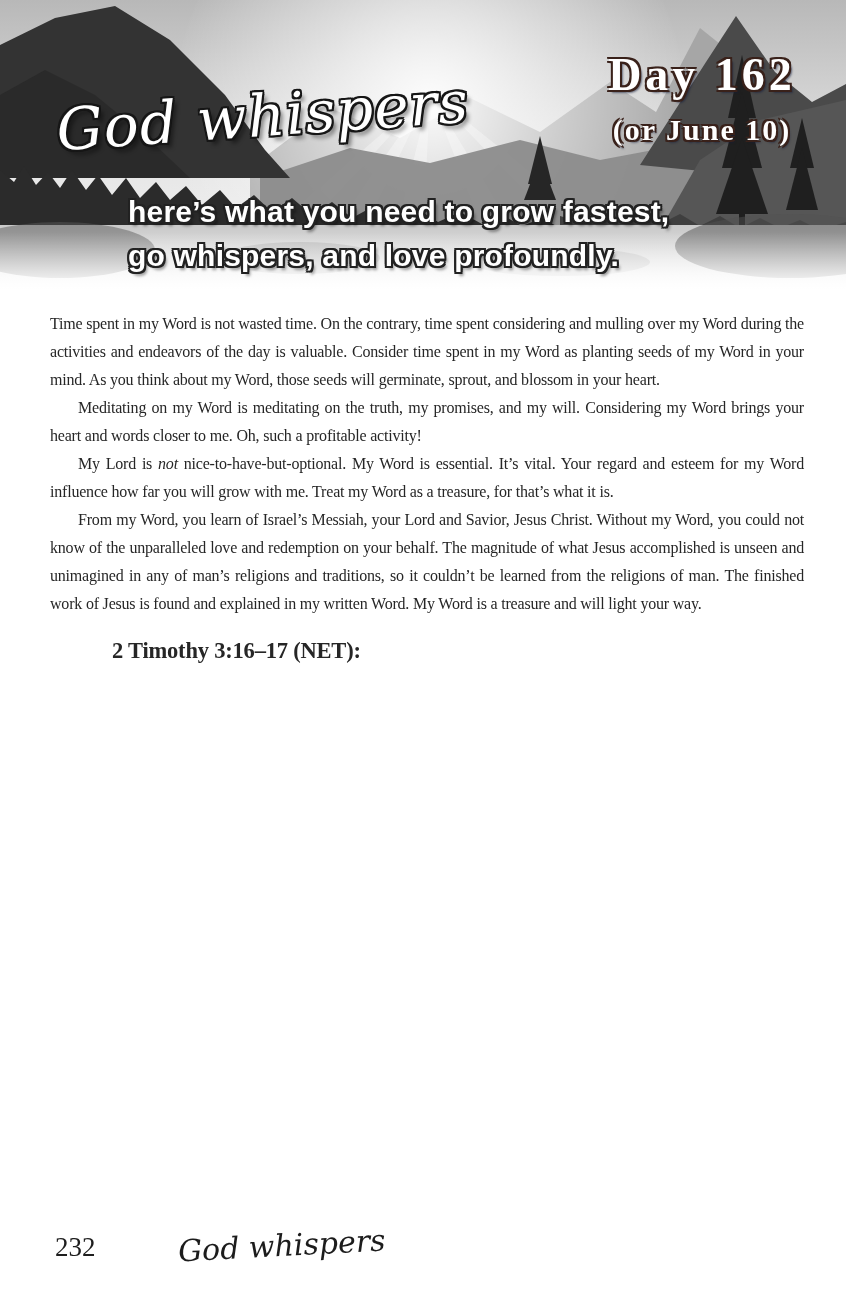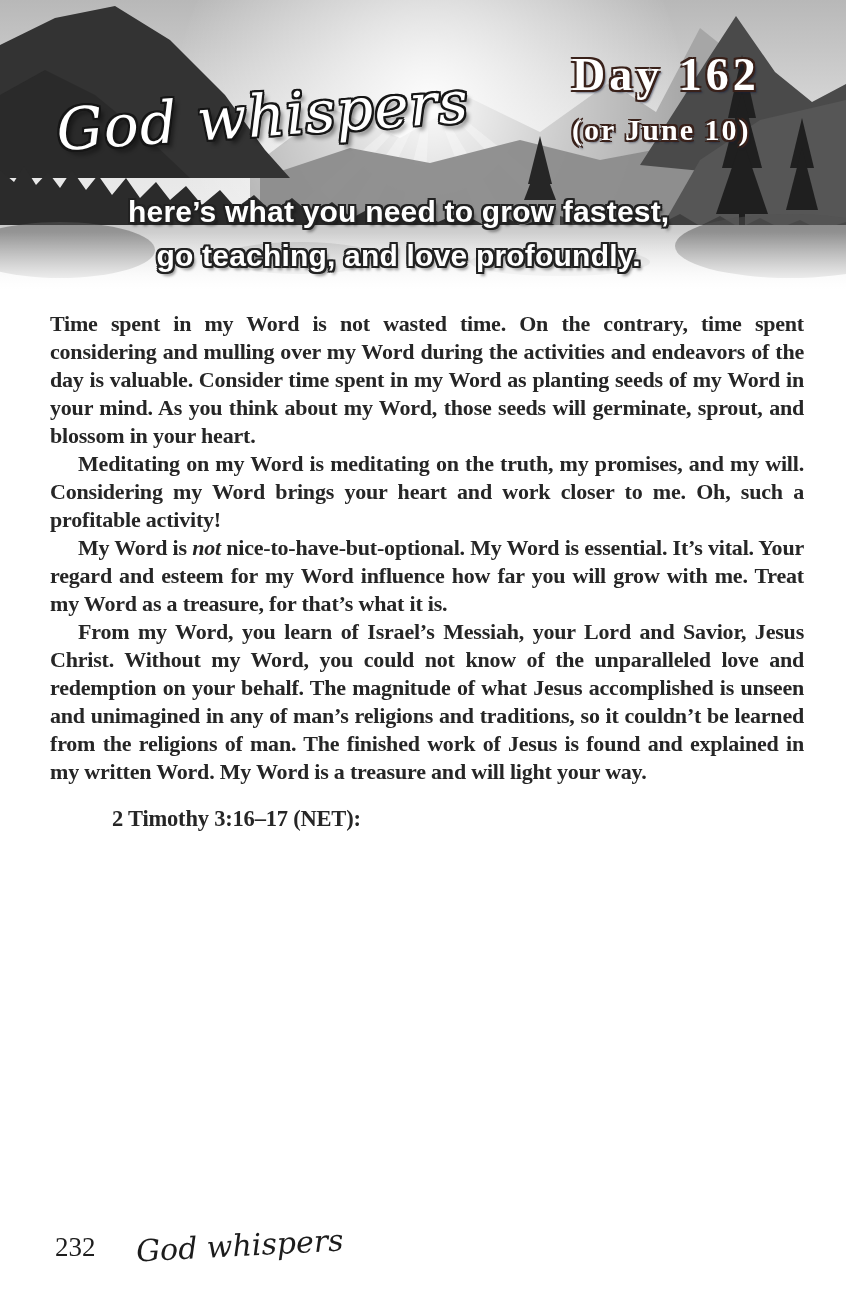--- a/index.html
+++ b/index.html
@@ -38,21 +38,21 @@
       0 -2px 0 #161616, 0 2px 0 #161616,
       4px 5px 4px rgba(0,0,0,0.45);
     white-space: nowrap;
   }
 
   .day-block {
     position: absolute;
     right: 14px;
     top: 48px;
     width: 260px;
-    text-align: left;
+    text-align: center;
     color: #ffffff;
     font-family: "Liberation Serif", serif;
     font-weight: bold;
     white-space: nowrap;
   }
   .day-label {
     font-size: 46px;
     letter-spacing: 4px;
     text-shadow:
       -2px -2px 0 #39211a, 2px -2px 0 #39211a,
@@ -79,31 +79,29 @@
     line-height: 44px;
     color: #ffffff;
     letter-spacing: 0.2px;
     text-shadow:
       -2px -2px 0 #222222, 2px -2px 0 #222222,
       -2px 2px 0 #222222, 2px 2px 0 #222222,
       -2px 0 0 #222222, 2px 0 0 #222222,
       0 -2px 0 #222222, 0 2px 0 #222222,
       3px 4px 3px rgba(0,0,0,0.4);
     white-space: nowrap;
-    text-align: center;
   }
 
   
   .body-text {
     margin: 10px 42px 12px 50px;
-    font-size: 22px;
+    font-size: 16px;
     line-height: 28px;
     text-align: justify;
     letter-spacing: -0.2px;
-    font-weight: bold;
   }
   .body-text p { margin: 0; }
   .body-text p.indent { text-indent: 28px; }
 
   
   .scripture {
     margin: 16px 90px 0 112px;
     font-size: 22.5px;
     line-height: 34px;
     letter-spacing: -0.2px;
@@ -111,20 +109,21 @@
   .scripture-ref { font-weight: bold; margin: 0 0 8px 0; }
   .scripture-body { margin: 0; }
 
   
   .footer {
     position: absolute;
     left: 55px;
     top: 1228px;
     display: flex;
     align-items: baseline;
+    gap: 42px;
   }
   .page-number { font-size: 27px; color: #1e1e1e; }
   .footer-logo {
     margin-left: 40px;
     font-family: "DejaVu Serif", serif;
     font-style: italic;
     font-size: 30px;
     color: #1c1c1c;
     transform: rotate(-3deg);
     white-space: nowrap;
@@ -209,28 +208,28 @@
 
     <div class="logo">God whispers</div>
 
     <div class="day-block">
       <div class="day-label">Day 162</div>
       <div class="date-label">(or June 10)</div>
     </div>
 
     <div class="tagline">
       <div>here’s what you need to grow fastest,</div>
-      <div>go teaching, and love profoundly.</div>
+      <div>go whispers, and love profoundly.</div>
     </div>
   </div>
 
   <div class="body-text">
     <p>Time spent in my Word is not wasted time. On the contrary, time spent considering and mulling over my Word during the activities and endeavors of the day is valuable. Consider time spent in my Word as planting seeds of my Word in your mind. As you think about my Word, those seeds will germinate, sprout, and blossom in your heart.</p>
-    <p class="indent">Meditating on my Word is meditating on the truth, my promises, and my will. Considering my Word brings your heart and work closer to me. Oh, such a profitable activity!</p>
-    <p class="indent"><span>My Word is </span><em>not</em><span> nice-to-have-but-optional. My Word is essential. It’s vital. Your regard and esteem for my Word influence how far you will grow with me. Treat my Word as a treasure, for that’s what it is.</span></p>
+    <p class="indent">Meditating on my Word is meditating on the truth, my promises, and my will. Considering my Word brings your heart and words closer to me. Oh, such a profitable activity!</p>
+    <p class="indent"><span>My Lord is </span><em>not</em><span> nice-to-have-but-optional. My Word is essential. It’s vital. Your regard and esteem for my Word influence how far you will grow with me. Treat my Word as a treasure, for that’s what it is.</span></p>
     <p class="indent">From my Word, you learn of Israel’s Messiah, your Lord and Savior, Jesus Christ. Without my Word, you could not know of the unparalleled love and redemption on your behalf. The magnitude of what Jesus accomplished is unseen and unimagined in any of man’s religions and traditions, so it couldn’t be learned from the religions of man. The finished work of Jesus is found and explained in my written Word. My Word is a treasure and will light your way.</p>
   </div>
 
   <div class="scripture">
     <p class="scripture-ref">2 Timothy 3:16–17 (NET):</p>
   </div>
 
   <div class="footer">
     <span class="page-number">232</span>
     <span class="footer-logo">God whispers</span>

